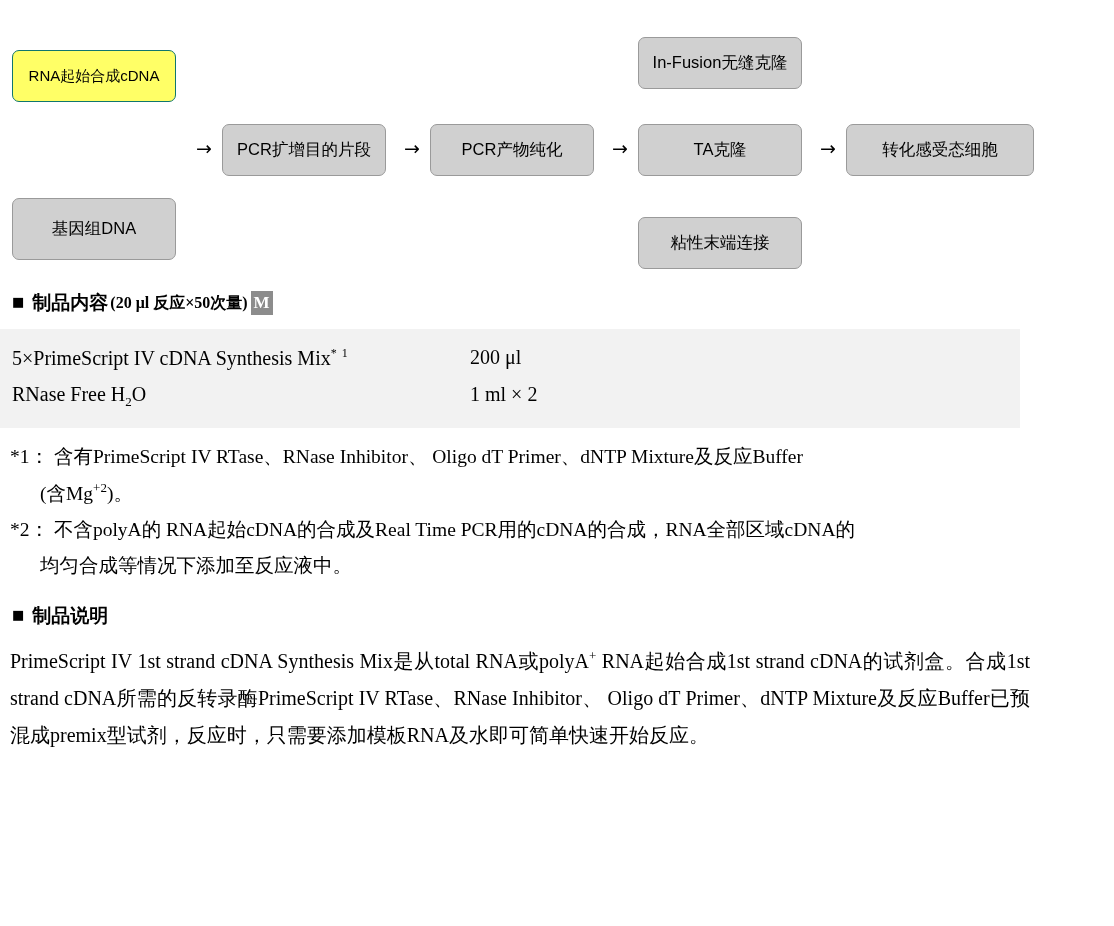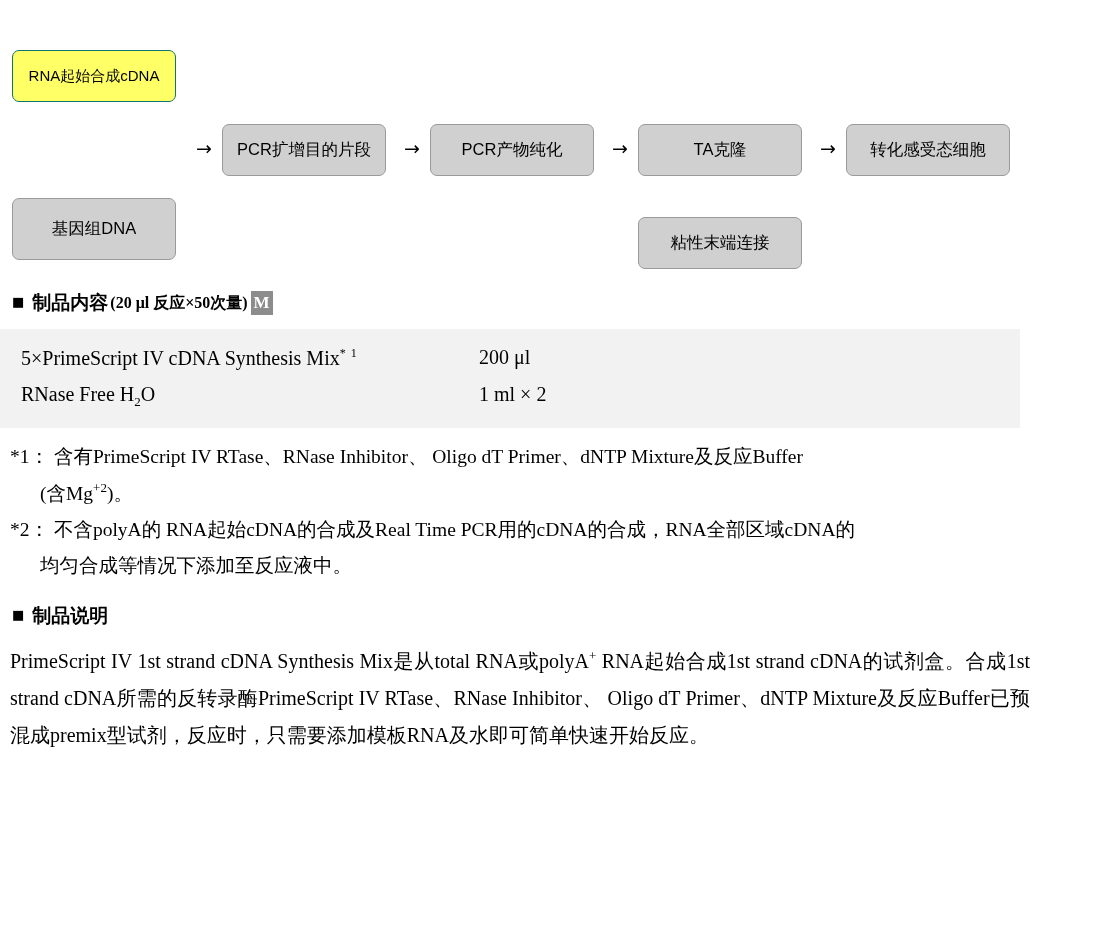--- a/index.html
+++ b/index.html
@@ -52,21 +52,21 @@
   }
 
   
   #node-rna      { left: 12px;  top: 50px;  width: 164px; height: 52px; }
   #node-gdna     { left: 12px;  top: 198px; width: 164px; height: 62px; }
   #node-pcr      { left: 222px; top: 124px; width: 164px; height: 52px; }
   #node-purify   { left: 430px; top: 124px; width: 164px; height: 52px; }
   #node-infusion { left: 638px; top: 37px;  width: 164px; height: 52px; }
   #node-ta       { left: 638px; top: 124px; width: 164px; height: 52px; }
   #node-sticky   { left: 638px; top: 211px; width: 164px; height: 52px; margin-top: 6px; }
-  #node-transform{ left: 846px; top: 124px; width: 164px; height: 52px; }
+  #node-transform{ left: 846px; top: 124px; width: 188px; height: 52px; }
 
   #arrow-1 { left: 196px; top: 139px; }
   #arrow-2 { left: 404px; top: 139px; }
   #arrow-3 { left: 612px; top: 139px; }
   #arrow-4 { left: 820px; top: 139px; }
 
   
   .section-head {
     font-family: "DejaVu Sans", "Liberation Sans", sans-serif;
     font-weight: bold;
@@ -114,21 +114,20 @@
     display: flex;
     font-family: "Liberation Serif", serif;
     font-size: 20px;
     line-height: 1;
     padding: 8px 0 8px 0;
   }
   .contents .name {
     width: 470px;
     padding-left: 12px;
     box-sizing: border-box;
-    margin-left: 9px;
   }
   .contents .val {
     flex: 1;
   }
   sup.note {
     font-size: 12px;
     vertical-align: super;
     letter-spacing: 1px;
   }
   sub.sm {
@@ -166,20 +165,21 @@
 <body>
 
 <div class="diagram">
   <div class="node highlight" id="node-rna">RNA起始合成cDNA</div>
   <div class="node" id="node-gdna">基因组DNA</div>
   <div class="arrow" id="arrow-1">→</div>
   <div class="node" id="node-pcr">PCR扩增目的片段</div>
   <div class="arrow" id="arrow-2">→</div>
   <div class="node" id="node-purify">PCR产物纯化</div>
   <div class="arrow" id="arrow-3">→</div>
+  <div class="node" id="node-infusion">In-Fusion无缝克隆</div>
   <div class="node" id="node-ta">TA克隆</div>
   <div class="node" id="node-sticky">粘性末端连接</div>
   <div class="arrow" id="arrow-4">→</div>
   <div class="node" id="node-transform">转化感受态细胞</div>
 </div>
 
 <div class="section-head">
   <span class="bullet">■</span>
   <span>制品内容</span>
   <span class="sub">(20 μl 反应×50次量)</span>

